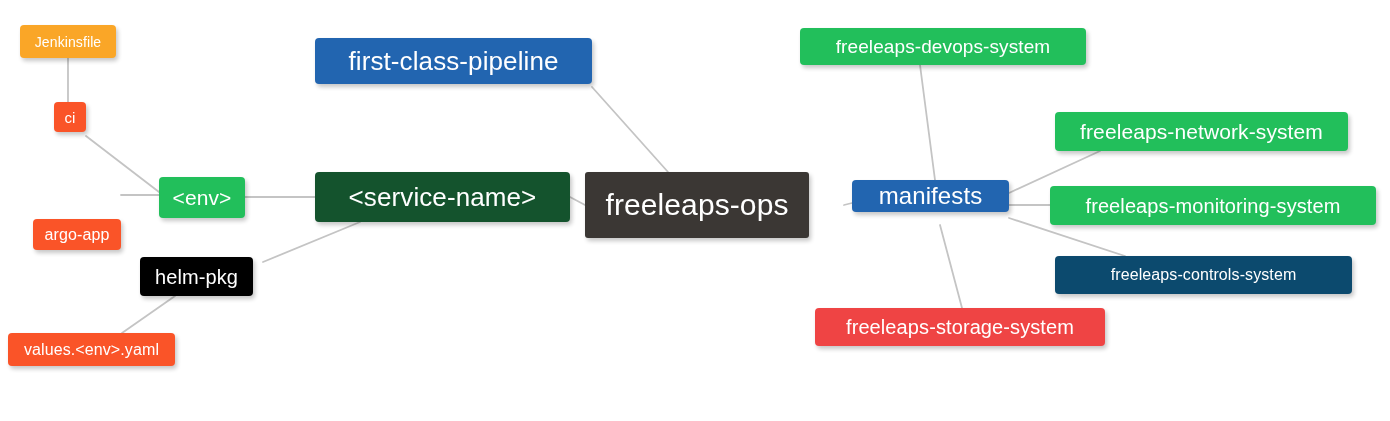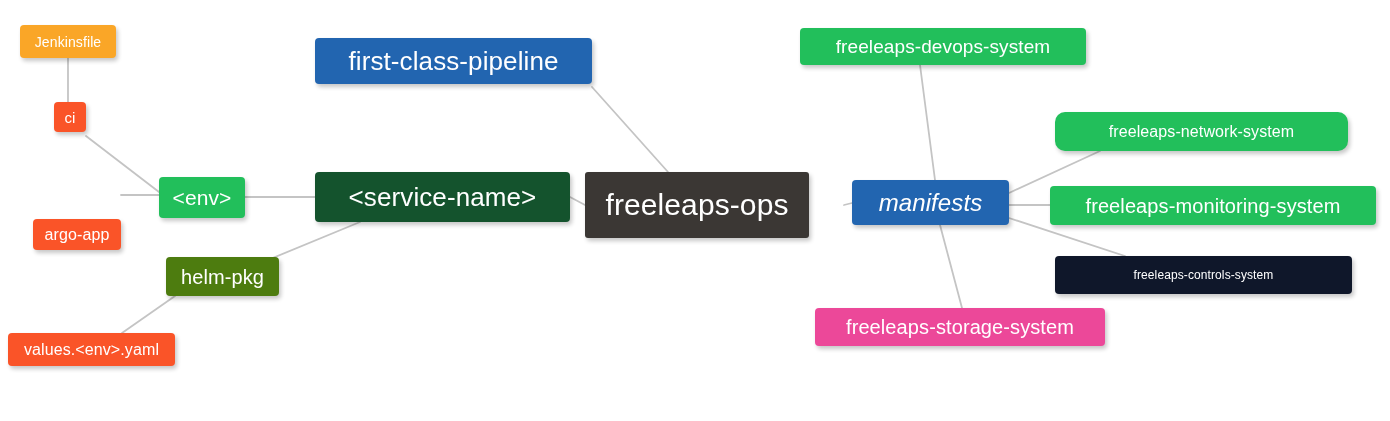--- a/index.html
+++ b/index.html
@@ -63,26 +63,26 @@
       <path d="M 935 180 L 920 65" stroke="#c4c4c4" stroke-width="1.8" fill="none" stroke-linecap="round"></path>
       <path d="M 1009 193 L 1100 151" stroke="#c4c4c4" stroke-width="1.8" fill="none" stroke-linecap="round"></path>
       <path d="M 1009 205 L 1050 205" stroke="#c4c4c4" stroke-width="1.8" fill="none" stroke-linecap="round"></path>
       <path d="M 1009 218 L 1125 256" stroke="#c4c4c4" stroke-width="1.8" fill="none" stroke-linecap="round"></path>
       <path d="M 940 225 L 962 308" stroke="#c4c4c4" stroke-width="1.8" fill="none" stroke-linecap="round"></path>
     </svg>
   <div id="node-layer">
       <div class="node root" style="left: 585px; top: 172px; width: 224px; height: 66px; background: rgb(59, 55, 52); font-size: 30px;">freeleaps-ops</div>
       <div class="node" style="left: 315px; top: 172px; width: 255px; height: 50px; background: #14532d; font-size: 26px;">&lt;service-name&gt;</div>
       <div class="node" style="left: 315px; top: 38px; width: 277px; height: 46px; background: rgb(34, 101, 176); font-size: 26px;">first-class-pipeline</div>
-      <div class="node" style="left: 852px; top: 180px; width: 157px; height: 45px; background: rgb(34, 101, 176); font-size: 24px; font-style: italic;">manifests</div>
+      <div class="node" style="left: 852px; top: 180px; width: 157px; height: 32px; background: rgb(34, 101, 176); font-size: 24px;">manifests</div>
       <div class="node" style="left: 159px; top: 177px; width: 86px; height: 41px; background: rgb(34, 191, 91); font-size: 21px;">&lt;env&gt;</div>
-      <div class="node" style="left: 166px; top: 257px; width: 113px; height: 39px; background: #4d7c0f; font-size: 20px;">helm-pkg</div>
+      <div class="node" style="left: 140px; top: 257px; width: 113px; height: 39px; background: #000000; font-size: 20px;">helm-pkg</div>
       <div class="node" style="left: 54px; top: 102px; width: 32px; height: 30px; background: rgb(250, 84, 40); font-size: 15px;">ci</div>
       <div class="node" style="left: 33px; top: 179px; width: 88px; height: 31px; background: rgb(250, 84, 40); font-size: 16px; margin-top: 40px;">argo-app</div>
       <div class="node" style="left: 20px; top: 25px; width: 96px; height: 33px; background: rgb(250, 166, 39); font-size: 14px;">Jenkinsfile</div>
       <div class="node" style="left: 8px; top: 333px; width: 167px; height: 33px; background: rgb(250, 84, 40); font-size: 16px;">values.&lt;env&gt;.yaml</div>
       <div class="node" style="left: 800px; top: 28px; width: 286px; height: 37px; background: rgb(34, 191, 91); font-size: 19px;">freeleaps-devops-system</div>
-      <div class="node" style="left: 1055px; top: 112px; width: 293px; height: 39px; background: rgb(34, 191, 91); font-size: 16px; border-radius: 10px;">freeleaps-network-system</div>
+      <div class="node" style="left: 1055px; top: 112px; width: 293px; height: 39px; background: rgb(34, 191, 91); font-size: 21px;">freeleaps-network-system</div>
       <div class="node" style="left: 1050px; top: 186px; width: 326px; height: 39px; background: rgb(34, 191, 91); font-size: 20px;">freeleaps-monitoring-system</div>
-      <div class="node" style="left: 1055px; top: 256px; width: 297px; height: 38px; background: #0f172a; font-size: 12px;">freeleaps-controls-system</div>
-      <div class="node" style="left: 815px; top: 308px; width: 290px; height: 38px; background: #ec4899; font-size: 20px;">freeleaps-storage-system</div>
+      <div class="node" style="left: 1055px; top: 256px; width: 297px; height: 38px; background: #0c4a6e; font-size: 16px;">freeleaps-controls-system</div>
+      <div class="node" style="left: 815px; top: 308px; width: 290px; height: 38px; background: #ef4444; font-size: 20px;">freeleaps-storage-system</div>
     </div>
 </div>
 
 </body></html>

